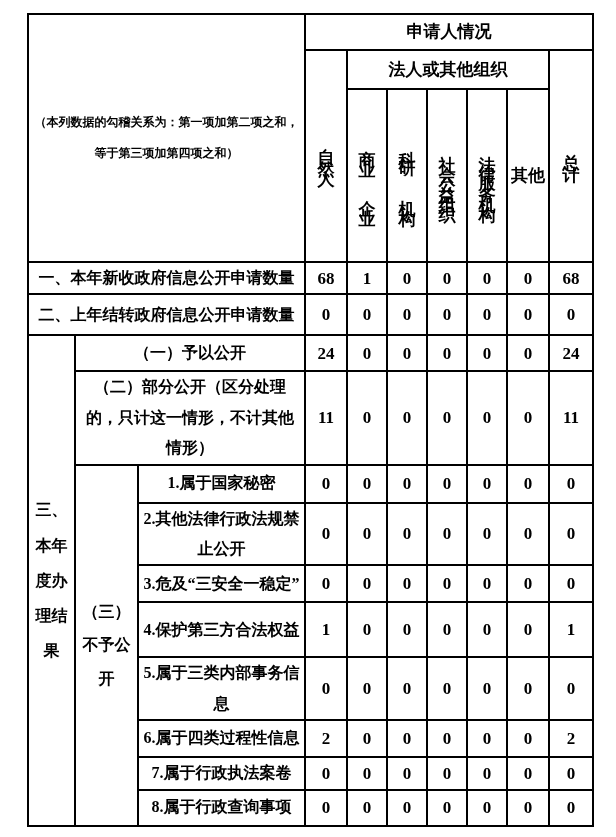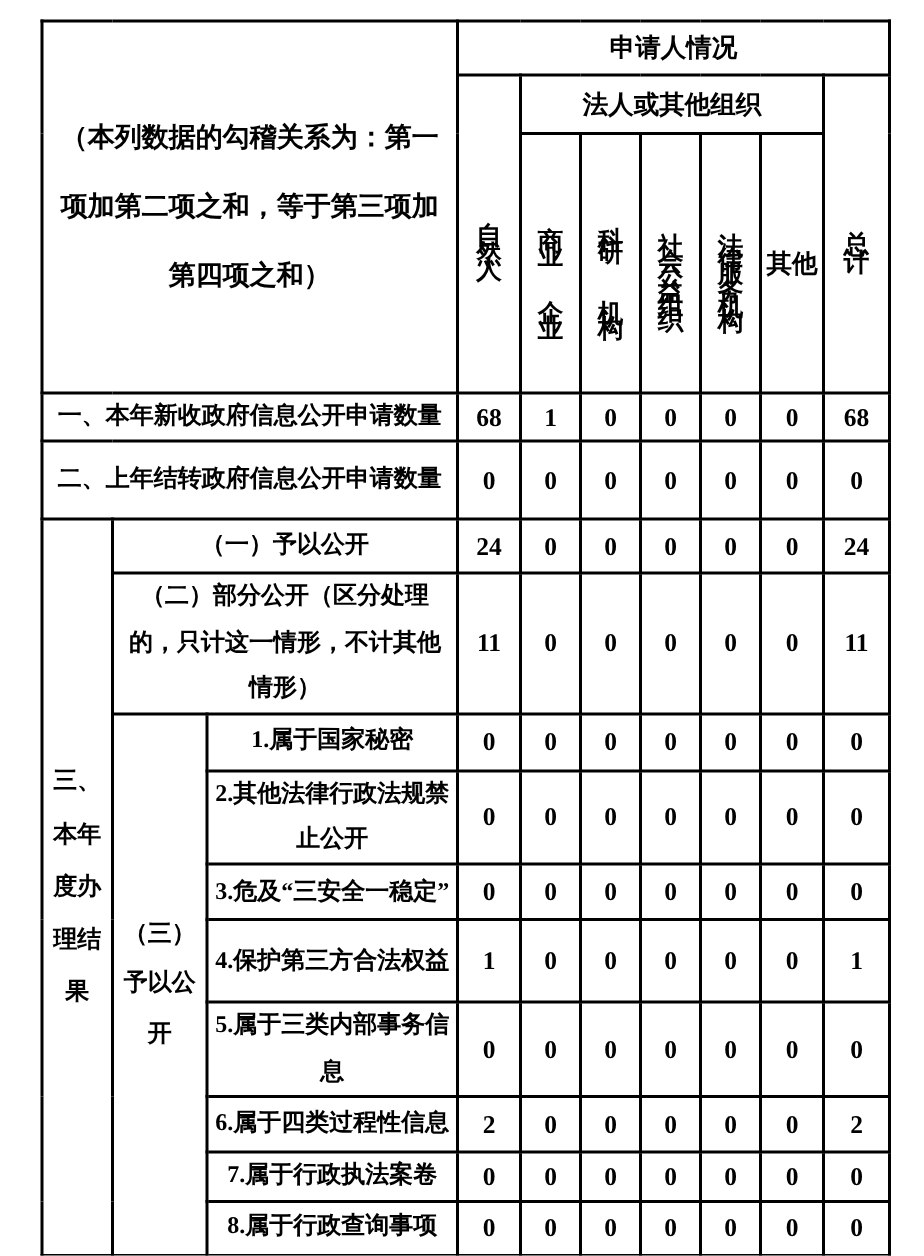--- a/index.html
+++ b/index.html
@@ -14,21 +14,21 @@
     border-collapse:collapse;table-layout:fixed;
     width:565px;
     font-weight:bold;font-size:16px;line-height:1.6;
   }
   table.report td{
     border:2px solid #000;
     text-align:center;vertical-align:middle;
     padding:0 3px;overflow:hidden;
   }
   
-  td.note{line-height:2.55;padding:0 8px;font-size:18px;margin-top:19px;}
+  td.note{line-height:2.55;padding:0 8px;font-size:12px;margin-top:19px;}
   
   td.hdr{font-size:17px;}
   
   .vtxt{
     display:inline-block;
     writing-mode:vertical-rl;text-orientation:upright;
     letter-spacing:12px;font-size:17px;line-height:1.0;
   }
   .vtxt-tight{letter-spacing:10px;}
   
@@ -87,21 +87,21 @@
     <td class="rlabel nw" colspan="3">一、本年新收政府信息公开申请数量</td>
     <td class="num">68</td>
     <td class="num">1</td>
     <td class="num">0</td>
     <td class="num">0</td>
     <td class="num">0</td>
     <td class="num">0</td>
     <td class="num">68</td>
   </tr>
 
-  <tr style="height:52px">
+  <tr style="height:41px">
     <td class="rlabel nw" colspan="3">二、上年结转政府信息公开申请数量</td>
     <td class="num">0</td>
     <td class="num">0</td>
     <td class="num">0</td>
     <td class="num">0</td>
     <td class="num">0</td>
     <td class="num">0</td>
     <td class="num">0</td>
   </tr>
 
@@ -122,21 +122,21 @@
     <td class="num">11</td>
     <td class="num">0</td>
     <td class="num">0</td>
     <td class="num">0</td>
     <td class="num">0</td>
     <td class="num">0</td>
     <td class="num">11</td>
   </tr>
 
   <tr style="height:38px">
-    <td class="groupB" rowspan="8">（三）予以公开</td>
+    <td class="groupB" rowspan="8">（三）不予公开</td>
     <td class="rlabel nw">1.属于国家秘密</td>
     <td class="num">0</td>
     <td class="num">0</td>
     <td class="num">0</td>
     <td class="num">0</td>
     <td class="num">0</td>
     <td class="num">0</td>
     <td class="num">0</td>
   </tr>
 

